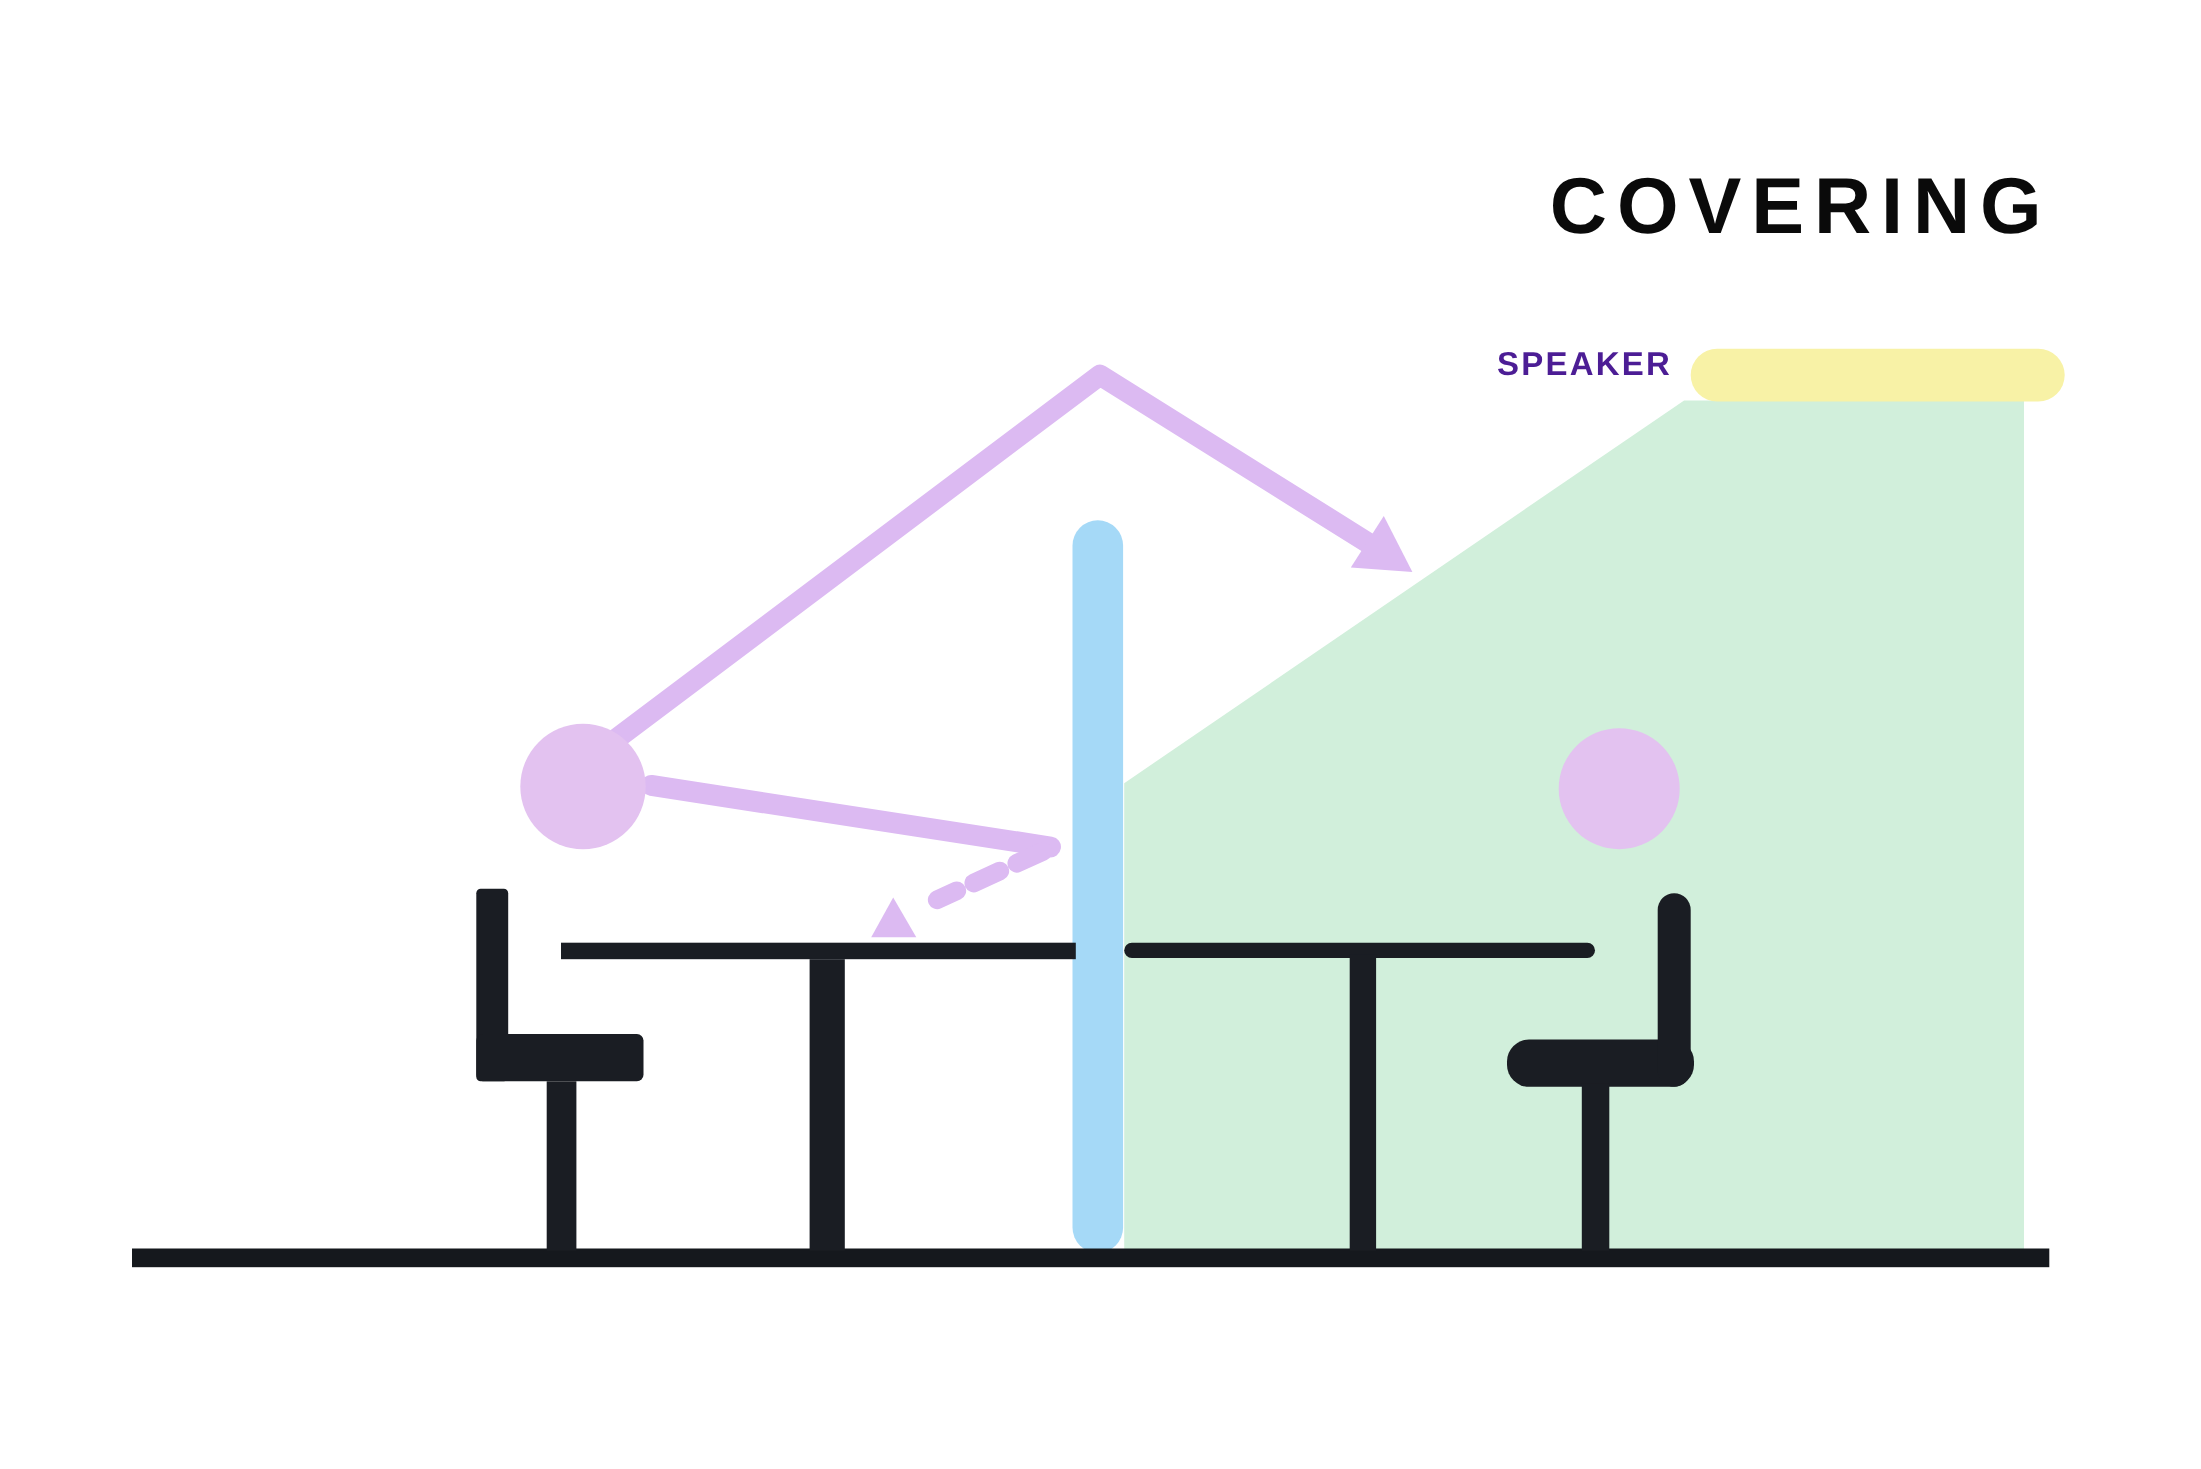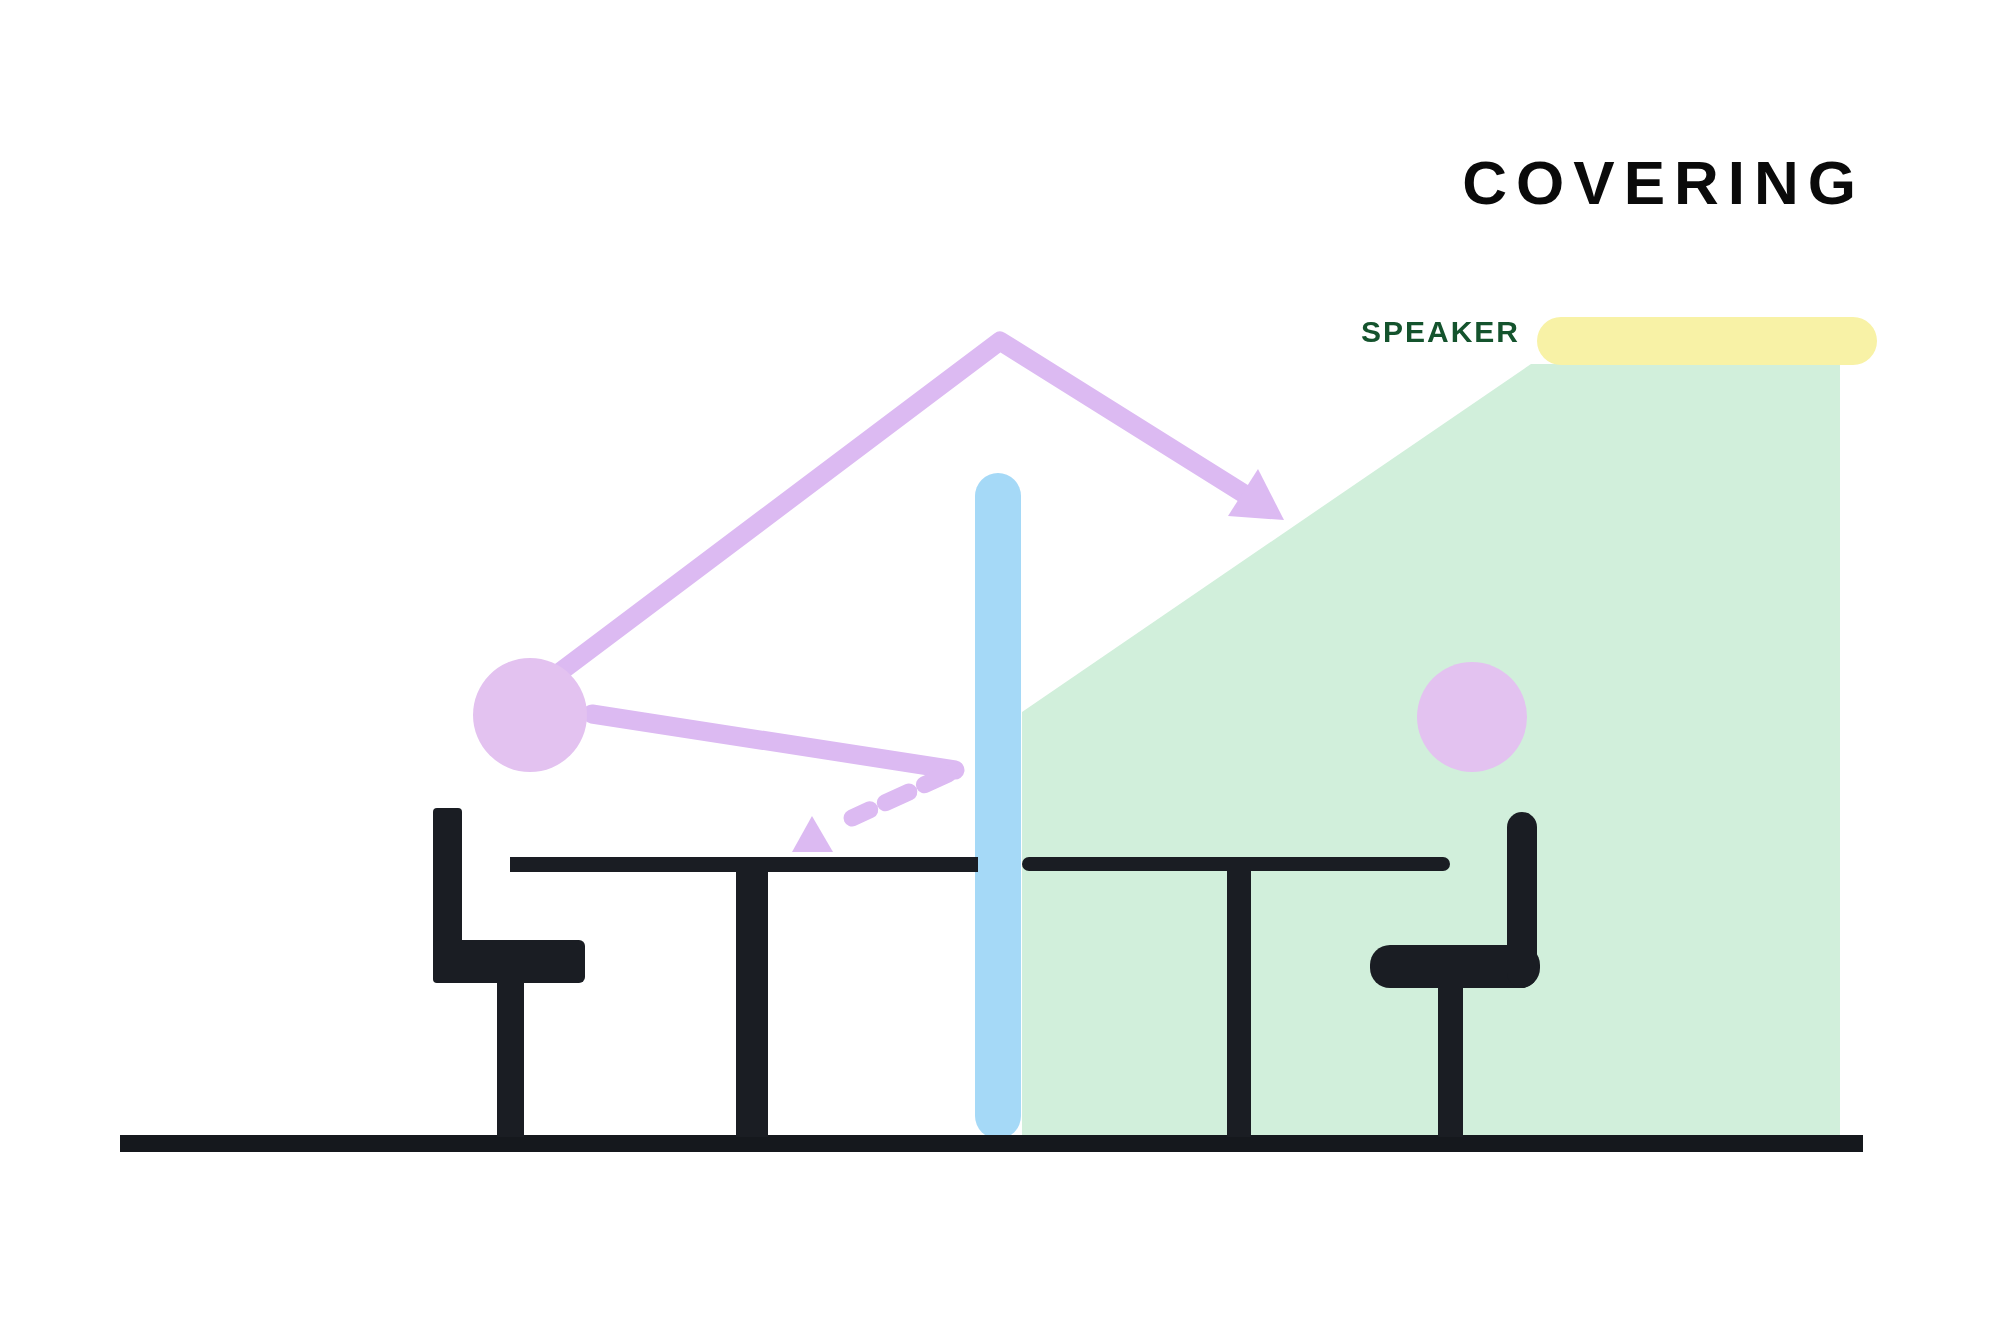--- a/index.html
+++ b/index.html
@@ -7,34 +7,34 @@
     position:relative;
     width:2001px;height:1335px;
     background:#ffffff;
     overflow:hidden;
     font-family:"Liberation Sans", sans-serif;
   }
   #scene-svg{position:absolute;left:0;top:0;}
   .title{
     position:absolute;
     top:152px;right:136px;
-    font-size:62px;
+    font-size:72px;
     font-weight:900;
     letter-spacing:9px;
     color:#0a0a0a;
     line-height:1;
     white-space:nowrap;
   }
   .speaker-label{
     position:absolute;
     top:312px;right:481px;
     font-size:30px;
     font-weight:900;
     letter-spacing:2px;
-    color:#14532d;
+    color:#4c1d95;
     line-height:40px;
     white-space:nowrap;
   }
 </style>
 </head>
 <body>
 
 <div id="canvas">
 
   <svg id="scene-svg" width="2001" height="1335" viewBox="0 0 2001 1335">

